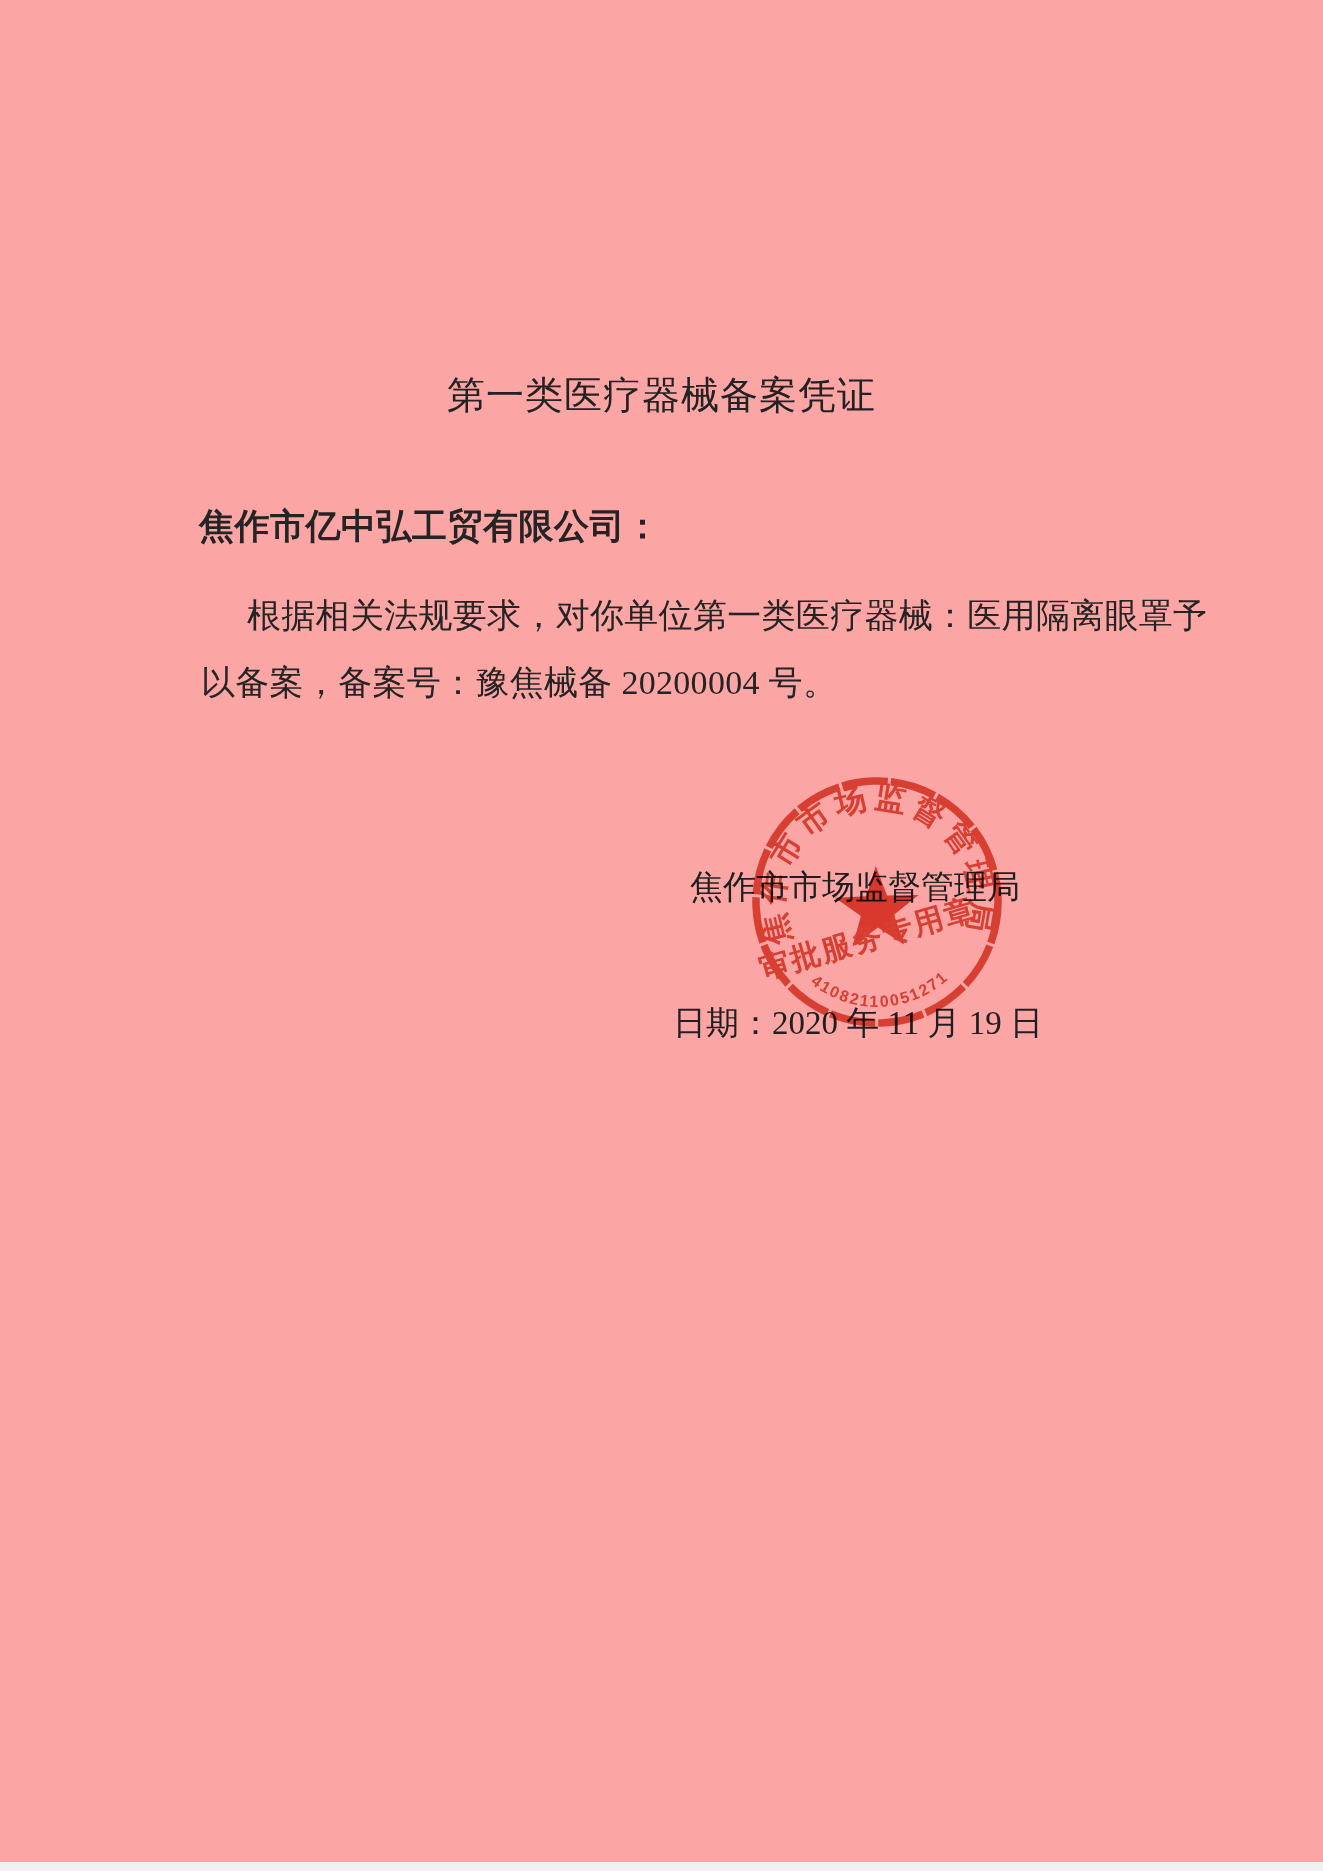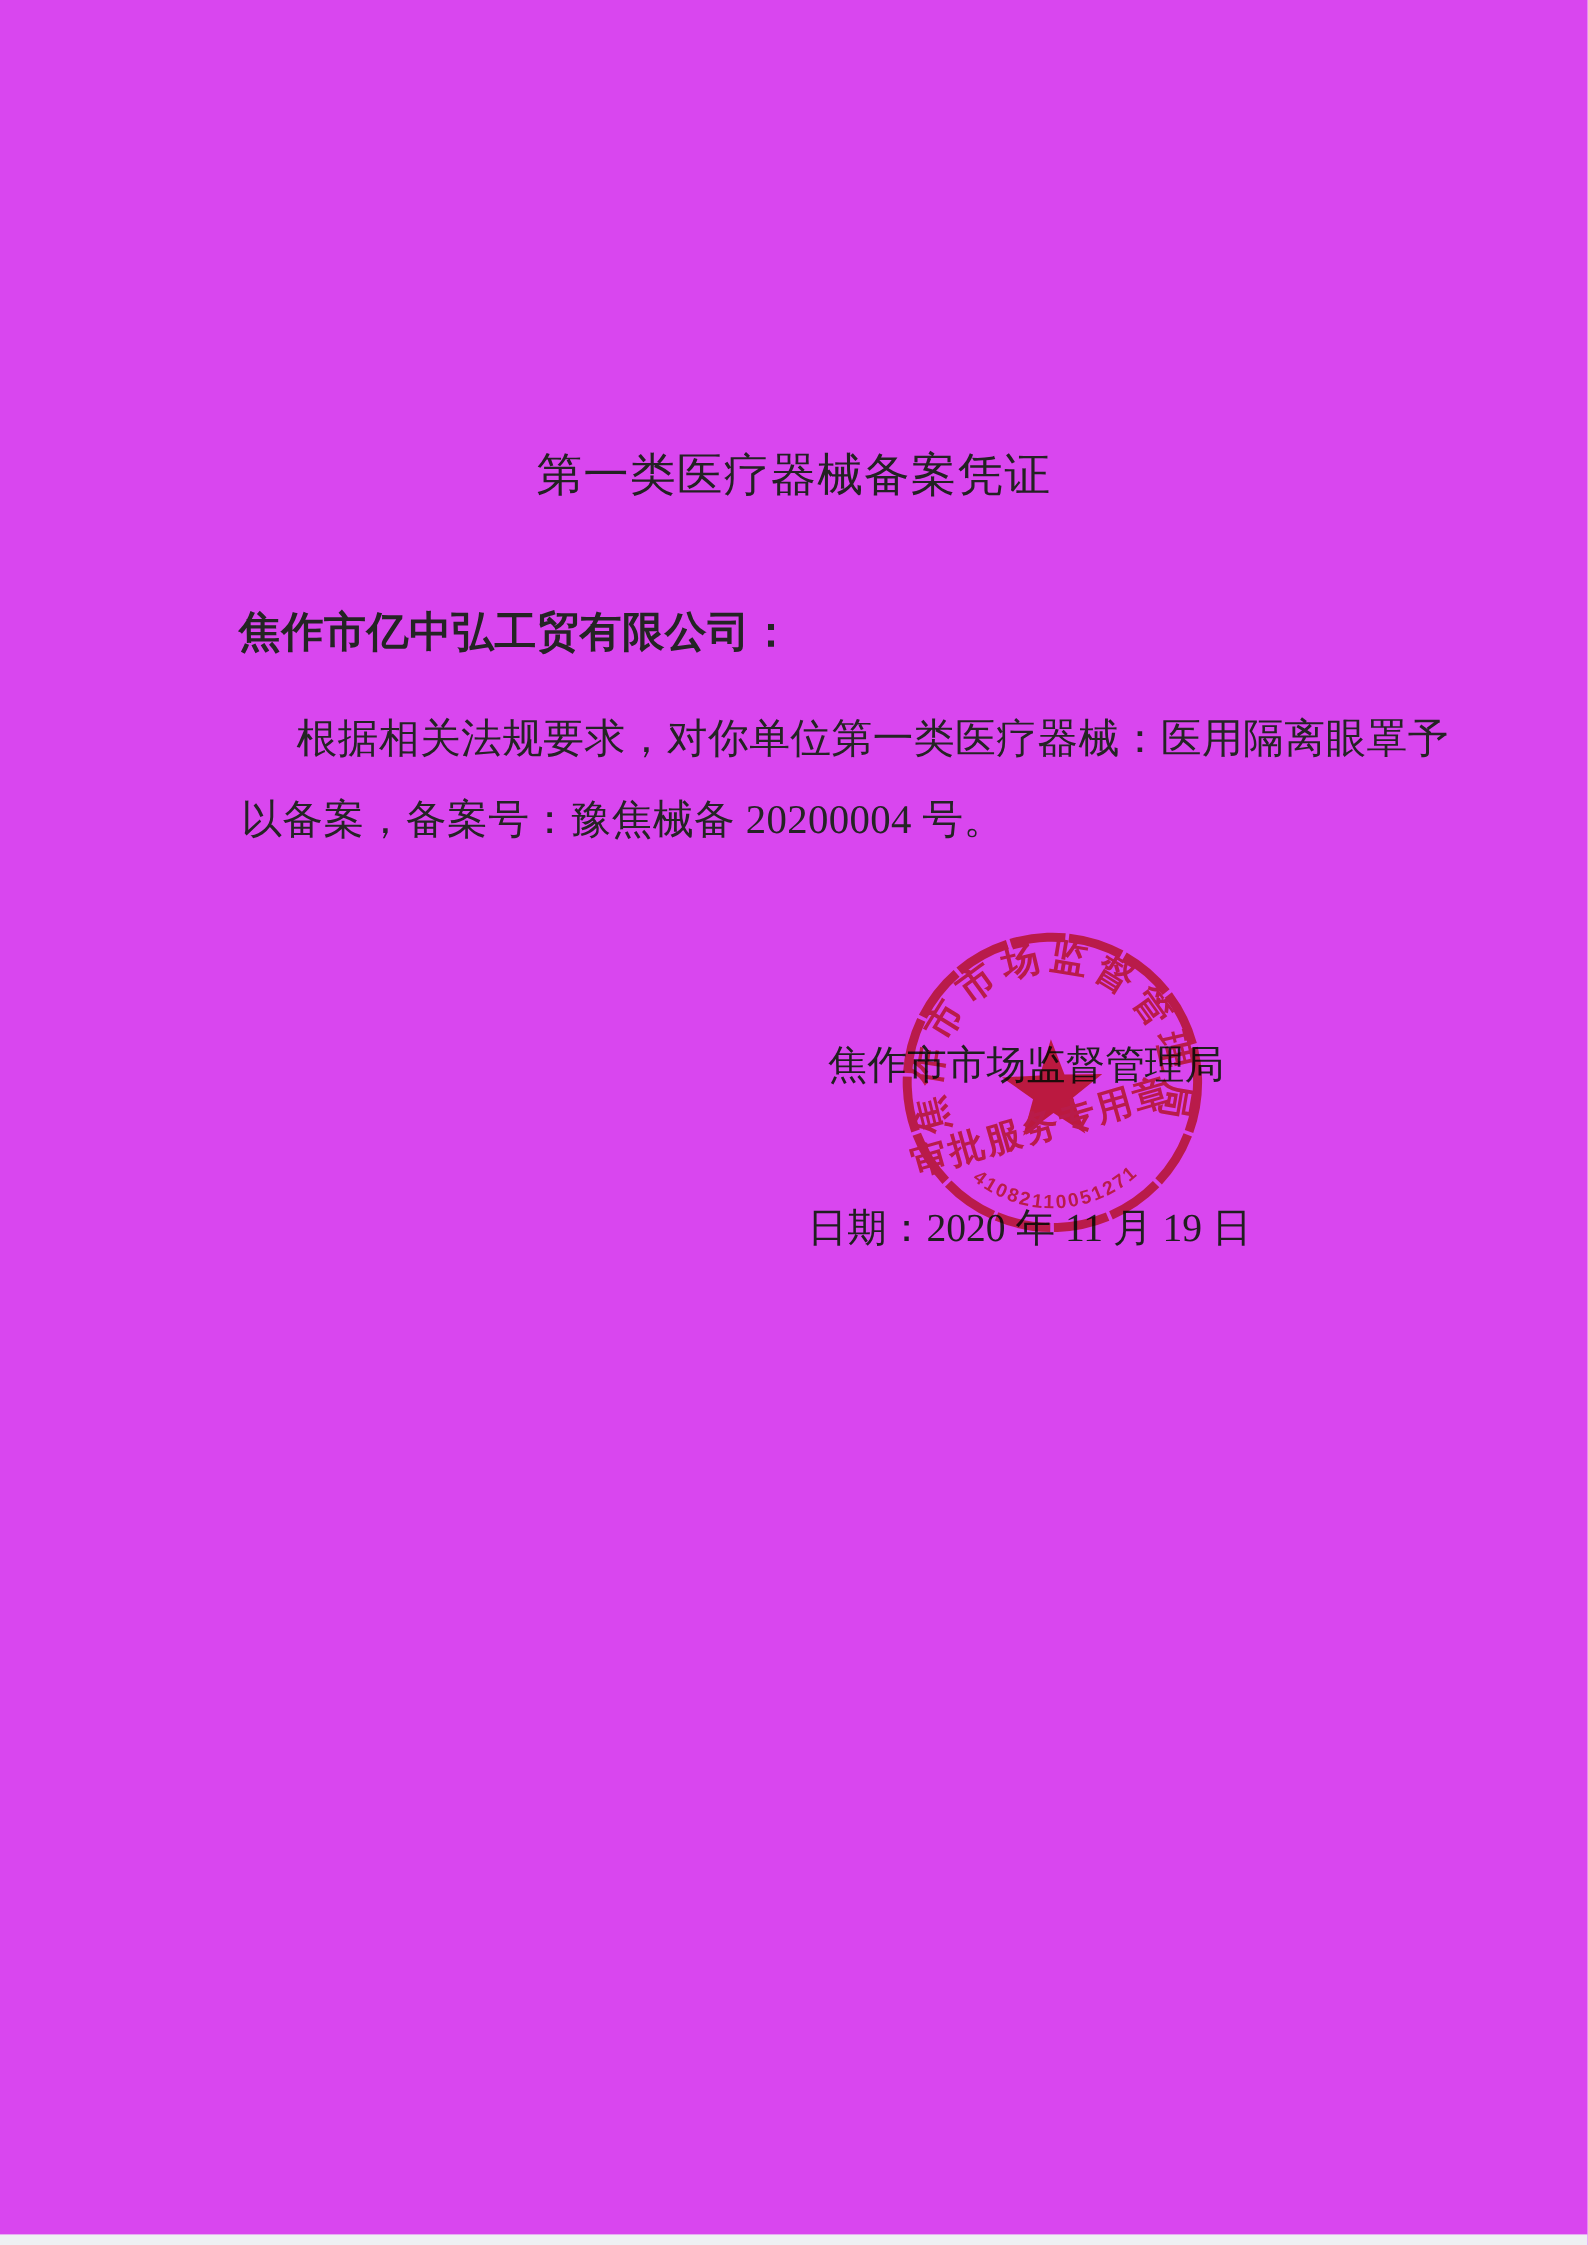--- a/index.html
+++ b/index.html
@@ -1,21 +1,21 @@
 <!DOCTYPE html>
 <html><head>
 <meta charset="utf-8">
 <style>
   html, body { margin:0; padding:0; }
   body { width:1323px; height:1871px; overflow:hidden; }
 
   .page {
     position:relative;
     width:1323px; height:1871px;
-    background:#d946ef;
+    background:#fca5a5;
     font-family:"Liberation Serif","DejaVu Serif",serif;
     color:#262626;
   }
   
   .scan-edge {
     position:absolute; left:0; bottom:0; width:100%; height:9px;
     background:#eef0f3;
   }
 
   .doc-title {

